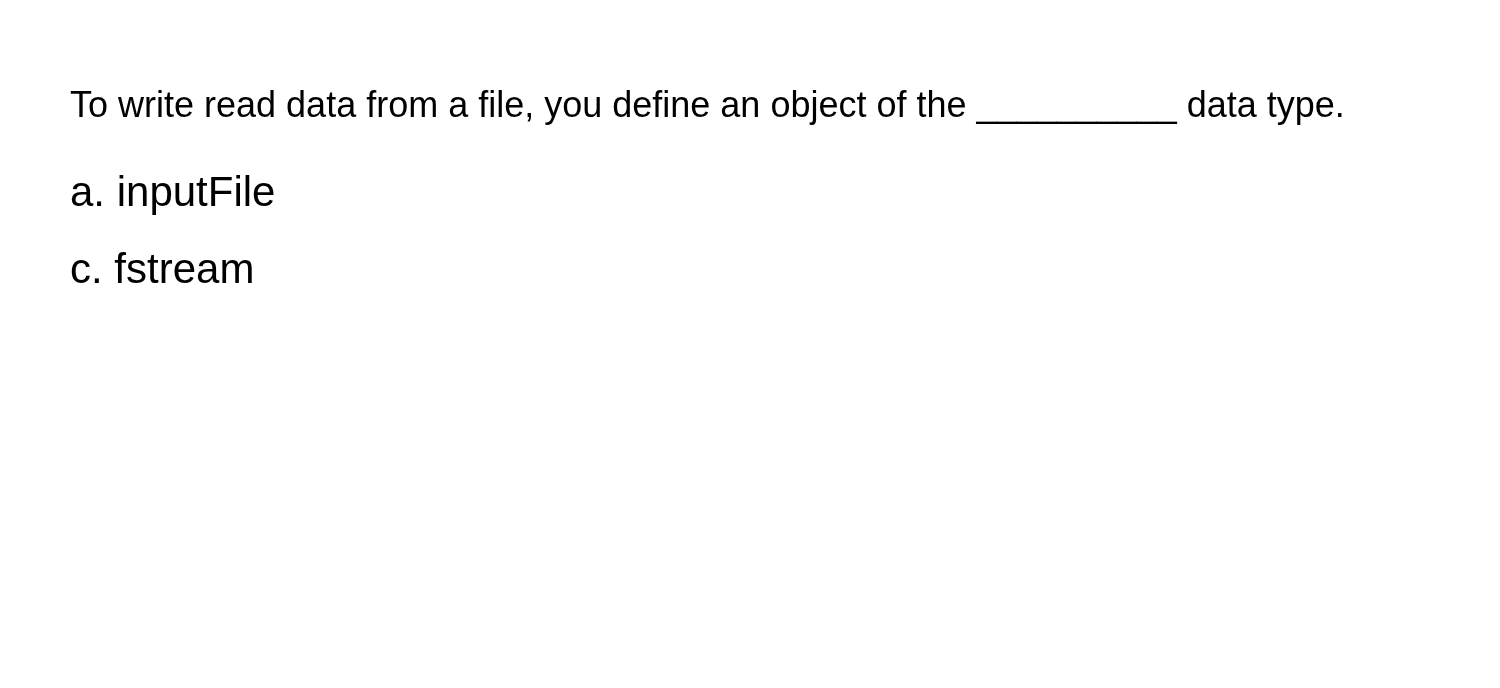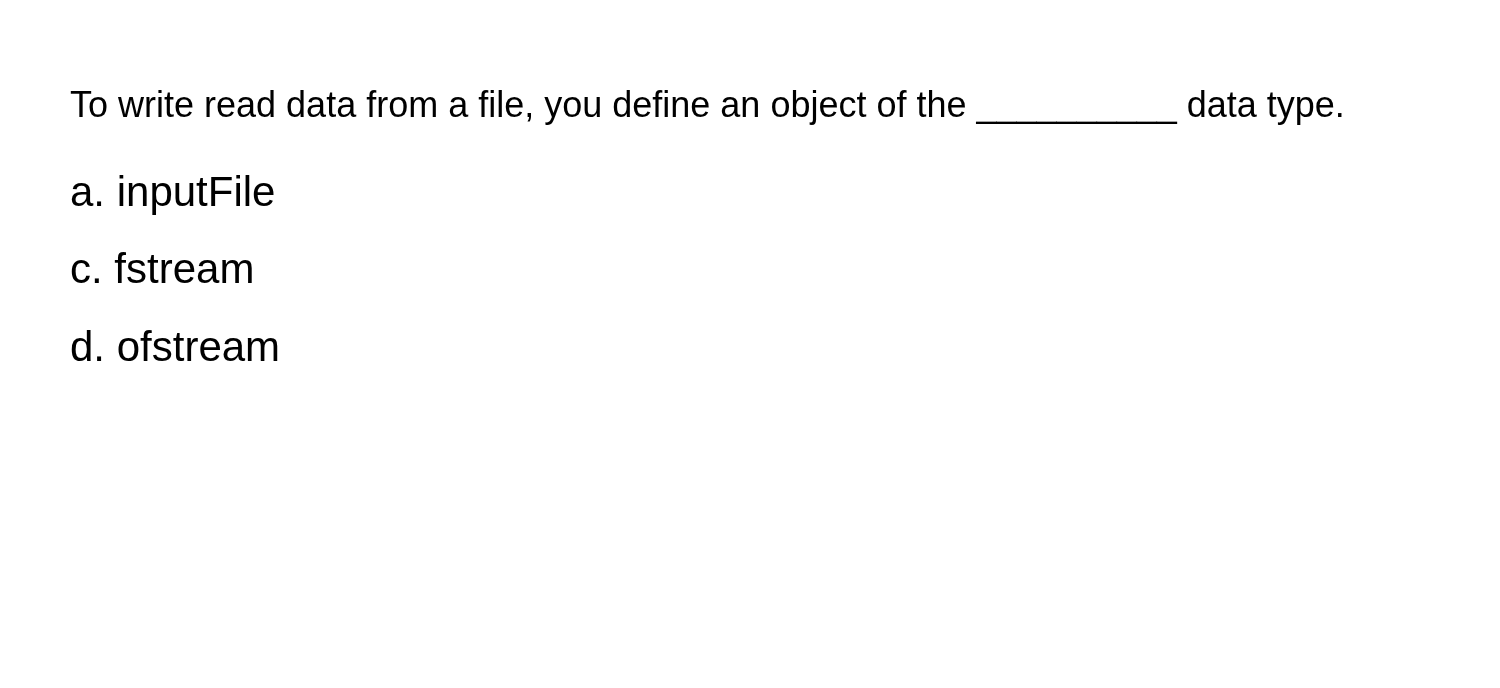--- a/index.html
+++ b/index.html
@@ -37,17 +37,13 @@
 
 <div class="options">
   <div class="option">
     <span>a.</span>
     <span>inputFile</span>
   </div>
   <div class="option">
     <span>c.</span>
     <span>fstream</span>
   </div>
-  <div class="option">
-    <span>d.</span>
-    <span>ofstream</span>
-  </div>
 </div>
 
 </body></html>

